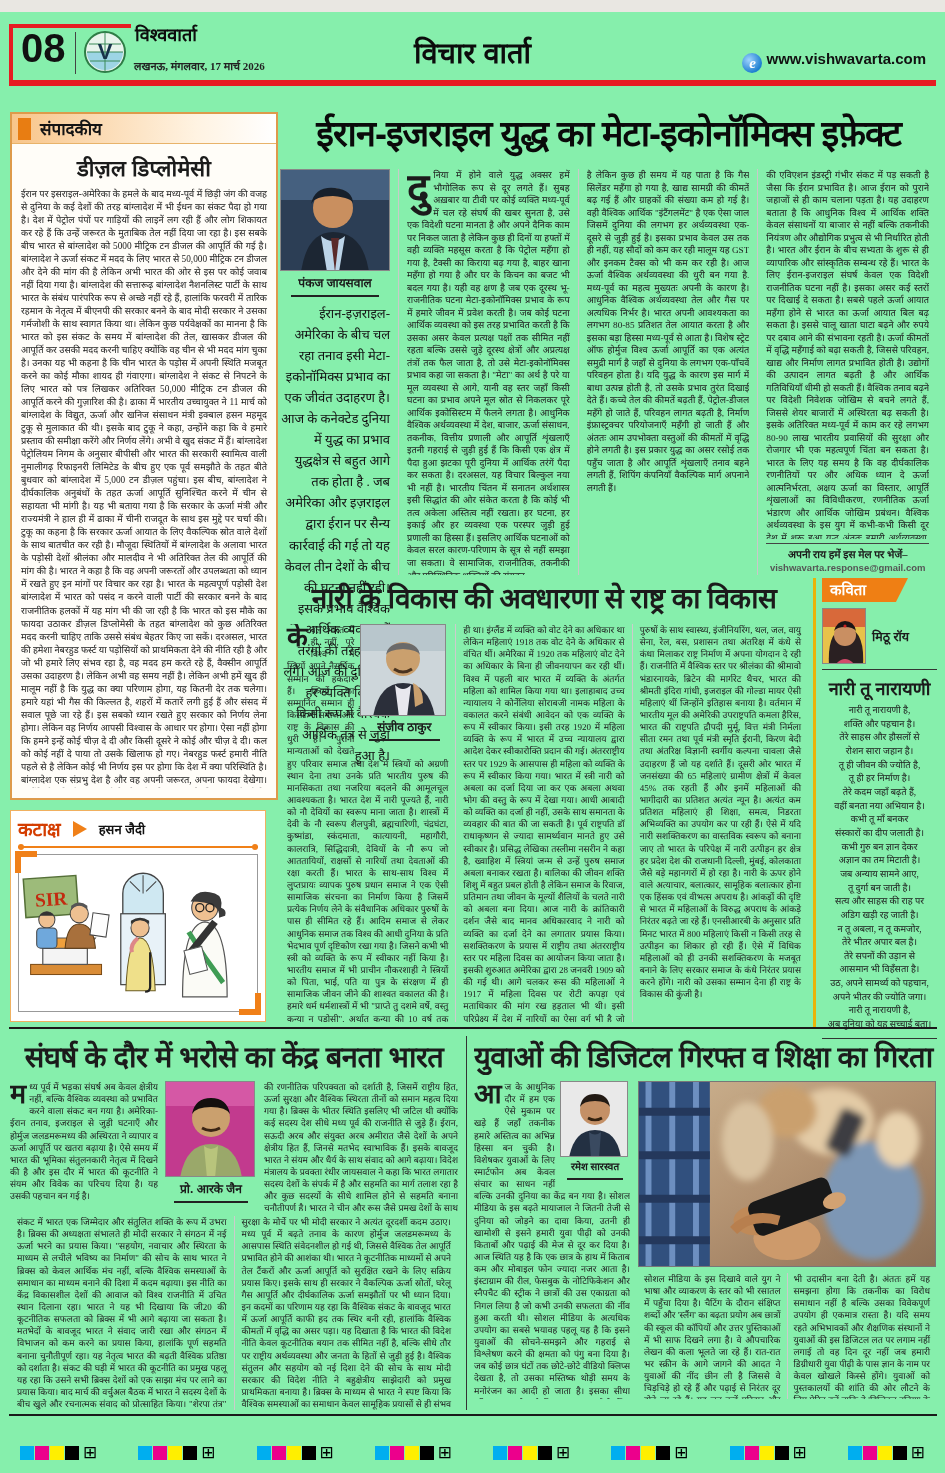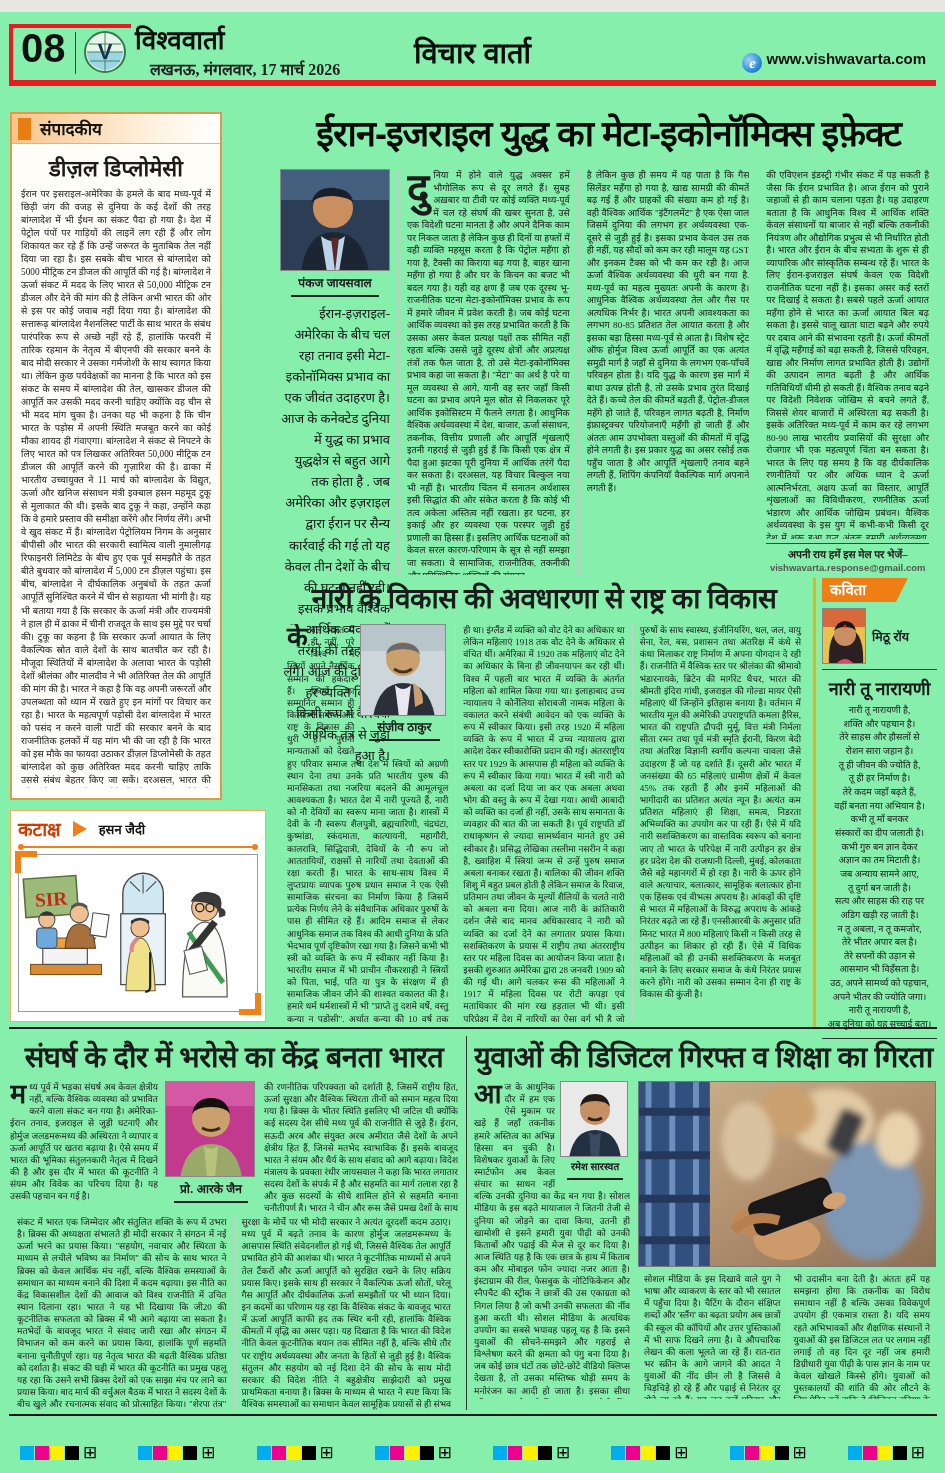--- a/index.html
+++ b/index.html
@@ -9,32 +9,32 @@
   
   .hdr{position:absolute;left:9px;top:12px;width:927px;height:62px;}
   .hdr-topbar{position:absolute;left:0;top:0;width:122px;height:4px;background:#e61c22;}
   .hdr-leftbar{position:absolute;left:0;top:0;width:4px;height:58px;background:#e61c22;}
   .hdr-bottombar{position:absolute;left:0;top:56px;width:927px;height:6px;background:#e61c22;}
   .pageno{position:absolute;left:12px;top:4px;font-family:"Liberation Sans",sans-serif;
           font-size:40px;font-weight:700;color:#111;line-height:1;}
   .hdr-div{position:absolute;left:66px;top:8px;width:1px;height:42px;background:#444;}
   .logo{position:absolute;left:74px;top:6px;width:44px;height:44px;}
   .masthead{position:absolute;left:126px;top:2px;font-family:"Liberation Sans",sans-serif;
-            font-size:26px;font-weight:800;color:#0d0d0d;line-height:1.1;}
-  .dateline{position:absolute;left:141px;top:34px;font-size:16px;font-weight:600;color:#222;}
+            font-size:18px;font-weight:800;color:#0d0d0d;line-height:1.1;}
+  .dateline{position:absolute;left:125px;top:34px;font-size:11px;font-weight:600;color:#222;}
   .sect-title{position:absolute;left:0;right:0;top:8px;text-align:center;
               font-family:"Liberation Sans",sans-serif;font-size:29px;font-weight:800;color:#0c0c0c;}
   .site{position:absolute;right:10px;top:26px;font-family:"Liberation Sans",sans-serif;
         font-size:15px;font-weight:700;color:#111;}
   .e-icon{display:inline-block;width:20px;height:20px;border-radius:50%;
           background:radial-gradient(circle at 35% 35%,#9fd4ff,#1e7fd0 70%);color:#fff;
           font-style:italic;font-weight:800;font-size:15px;text-align:center;line-height:20px;
           vertical-align:-4px;margin-right:4px;font-family:"Liberation Serif",serif;}
   
-  .edbox{position:absolute;left:10px;top:100px;width:212px;height:688px;
+  .edbox{position:absolute;left:10px;top:100px;width:268px;height:688px;
          border:2px solid #dd9a4b;background:#fffdf8;overflow:hidden;}
   .edbar{position:relative;height:30px;background:linear-gradient(90deg,#f8c58a,#fff3e2 70%,#fff);
          border-bottom:1px solid #e8b36a;}
   .edsq{position:absolute;left:6px;top:4px;width:13px;height:22px;background:#e87d12;}
   .edlabel{position:absolute;left:28px;top:3px;font-family:"Liberation Sans",sans-serif;
            font-size:17px;font-weight:800;color:#141414;}
   .edtitle{text-align:center;font-family:"Liberation Sans",sans-serif;font-size:22px;
            font-weight:800;margin:8px 0 6px;}
   .edbody{padding:0 9px;font-size:9.3px;line-height:1.4;text-align:justify;height:600px;overflow:hidden;}
   

